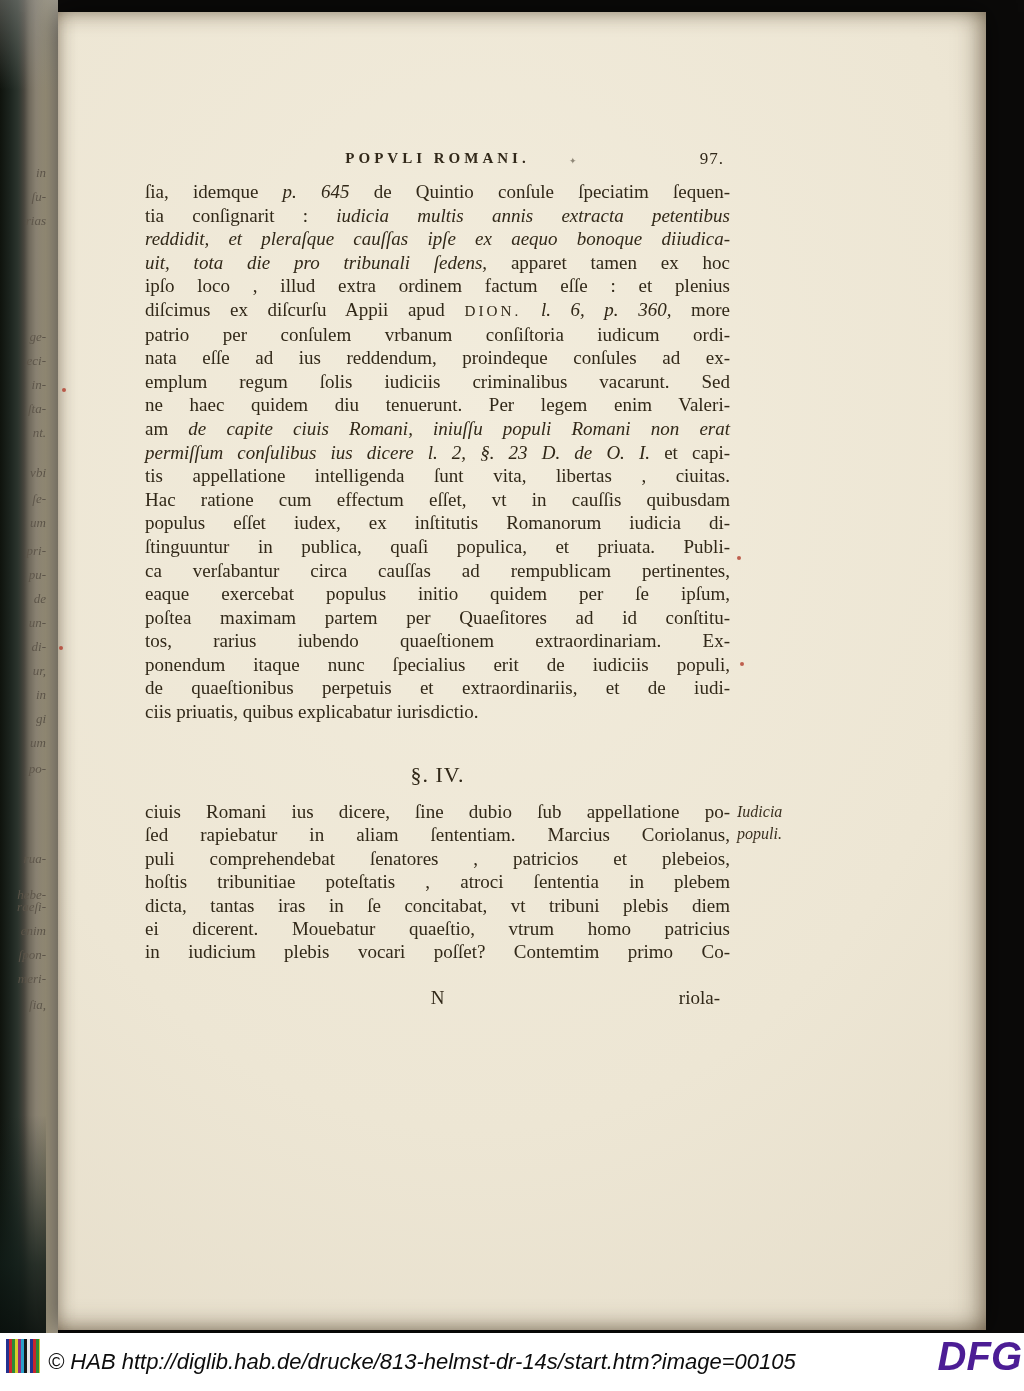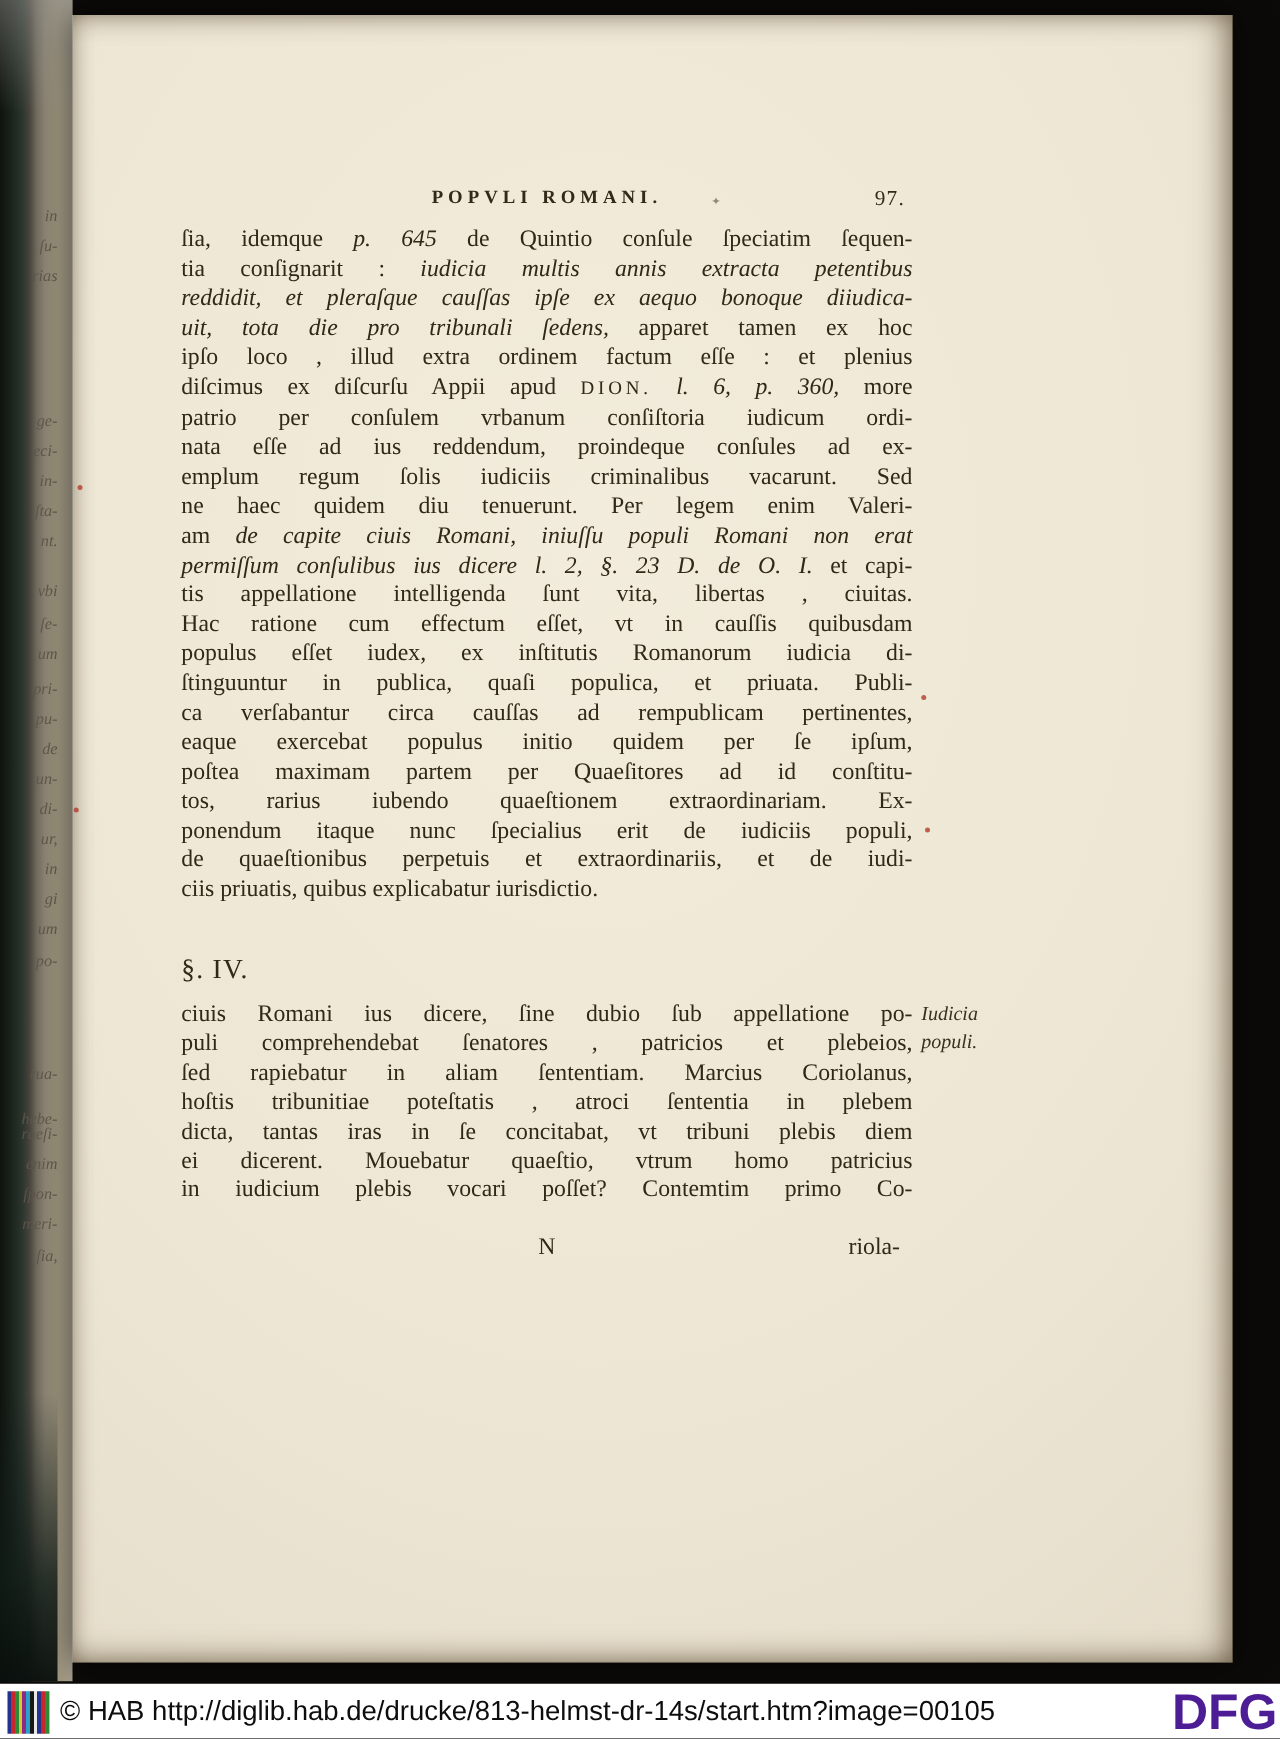--- a/index.html
+++ b/index.html
@@ -34,32 +34,32 @@
   .pagenum{position:absolute;right:6px;top:-1px;font-size:17px;letter-spacing:1px;}
 
   .body-block{position:absolute;left:87px;width:585px;color:#312818;font-size:19px;}
   .body1{top:168px;line-height:23.6px;}
   .body2{top:788px;line-height:23.4px;}
   .tline{text-align:justify;text-align-last:justify;}
   .tline.noj{text-align-last:left;}
   .seg-i{font-style:italic;}
   .seg-sc{font-size:.8em;letter-spacing:.2em;}
 
-  .sect{position:absolute;left:87px;top:750px;width:585px;
+  .sect{position:absolute;left:87px;top:750px;width:585px;text-align:center;
         font-size:22px;letter-spacing:1px;color:#312818;}
   .margin-note{position:absolute;left:679px;top:789px;width:84px;font-size:16px;
         line-height:21.5px;font-style:italic;color:#3a3020;}
   .sigrow{position:absolute;left:87px;top:975px;width:585px;height:26px;font-size:19px;color:#312818;}
   .sig{position:absolute;left:50%;transform:translateX(-50%);}
   .catch{position:absolute;right:10px;}
   .speck{position:absolute;width:4px;height:4px;border-radius:50%;background:#b23c2c;opacity:.8;}
 
   
-  .footer{position:absolute;left:0;bottom:0;width:1024px;height:44px;background:#ffffff;
-          font-family:"Liberation Sans","DejaVu Sans",sans-serif;}
+  .footer{position:absolute;left:0;bottom:0;width:1024px;height:58px;background:#ffffff;
+          font-family:"Liberation Sans","DejaVu Sans",sans-serif;font-style:italic;}
   .colorbar{position:absolute;left:6px;top:6px;width:34px;height:34px;
     background:repeating-linear-gradient(90deg,#23318f 0 3px,#c8262c 3px 6px,#2c8a37 6px 9px,
                #d9ca2c 9px 12px,#8b2b84 12px 15px,#2a9fc9 15px 18px,#161616 18px 21px,#e6e6e6 21px 24px);}
   .caption{position:absolute;left:48px;top:50%;transform:translateY(-50%);
            font-size:22px;color:#0d0d0d;white-space:nowrap;}
   .dfg{position:absolute;right:2px;top:0;font-size:40px;font-weight:bold;color:#4c1d95;
        letter-spacing:0;line-height:46px;}
 </style>
 </head>
 <body>
@@ -132,22 +132,22 @@
           <div class="tline"><span class="seg-r">tos, rarius iubendo quaeſtionem extraordinariam.  Ex-</span></div>
           <div class="tline"><span class="seg-r">ponendum itaque nunc ſpecialius erit de iudiciis populi,</span></div>
           <div class="tline"><span class="seg-r">de quaeſtionibus perpetuis et extraordinariis, et de iudi-</span></div>
           <div class="tline noj"><span class="seg-r">ciis priuatis, quibus explicabatur iurisdictio.</span></div>
         </div>
 
       <div class="sect">§. IV.</div>
 
       <div class="body-block body2">
           <div class="tline"><span class="seg-r">ciuis Romani ius dicere, ſine dubio ſub appellatione po-</span></div>
+          <div class="tline"><span class="seg-r">ſed rapiebatur in aliam ſententiam.  Marcius Coriolanus,</span></div>
           <div class="tline"><span class="seg-r">puli comprehendebat ſenatores , patricios et plebeios,</span></div>
-          <div class="tline"><span class="seg-r">ſed rapiebatur in aliam ſententiam.  Marcius Coriolanus,</span></div>
           <div class="tline"><span class="seg-r">hoſtis tribunitiae poteſtatis , atroci ſententia in plebem</span></div>
           <div class="tline"><span class="seg-r">dicta, tantas iras in ſe concitabat, vt tribuni plebis diem</span></div>
           <div class="tline"><span class="seg-r">ei dicerent.   Mouebatur quaeſtio, vtrum homo patricius</span></div>
           <div class="tline"><span class="seg-r">in iudicium plebis vocari poſſet? Contemtim primo Co-</span></div>
         </div>
 
       <div class="margin-note">
           <div>Iudicia</div>
           <div>populi.</div>
         </div>

